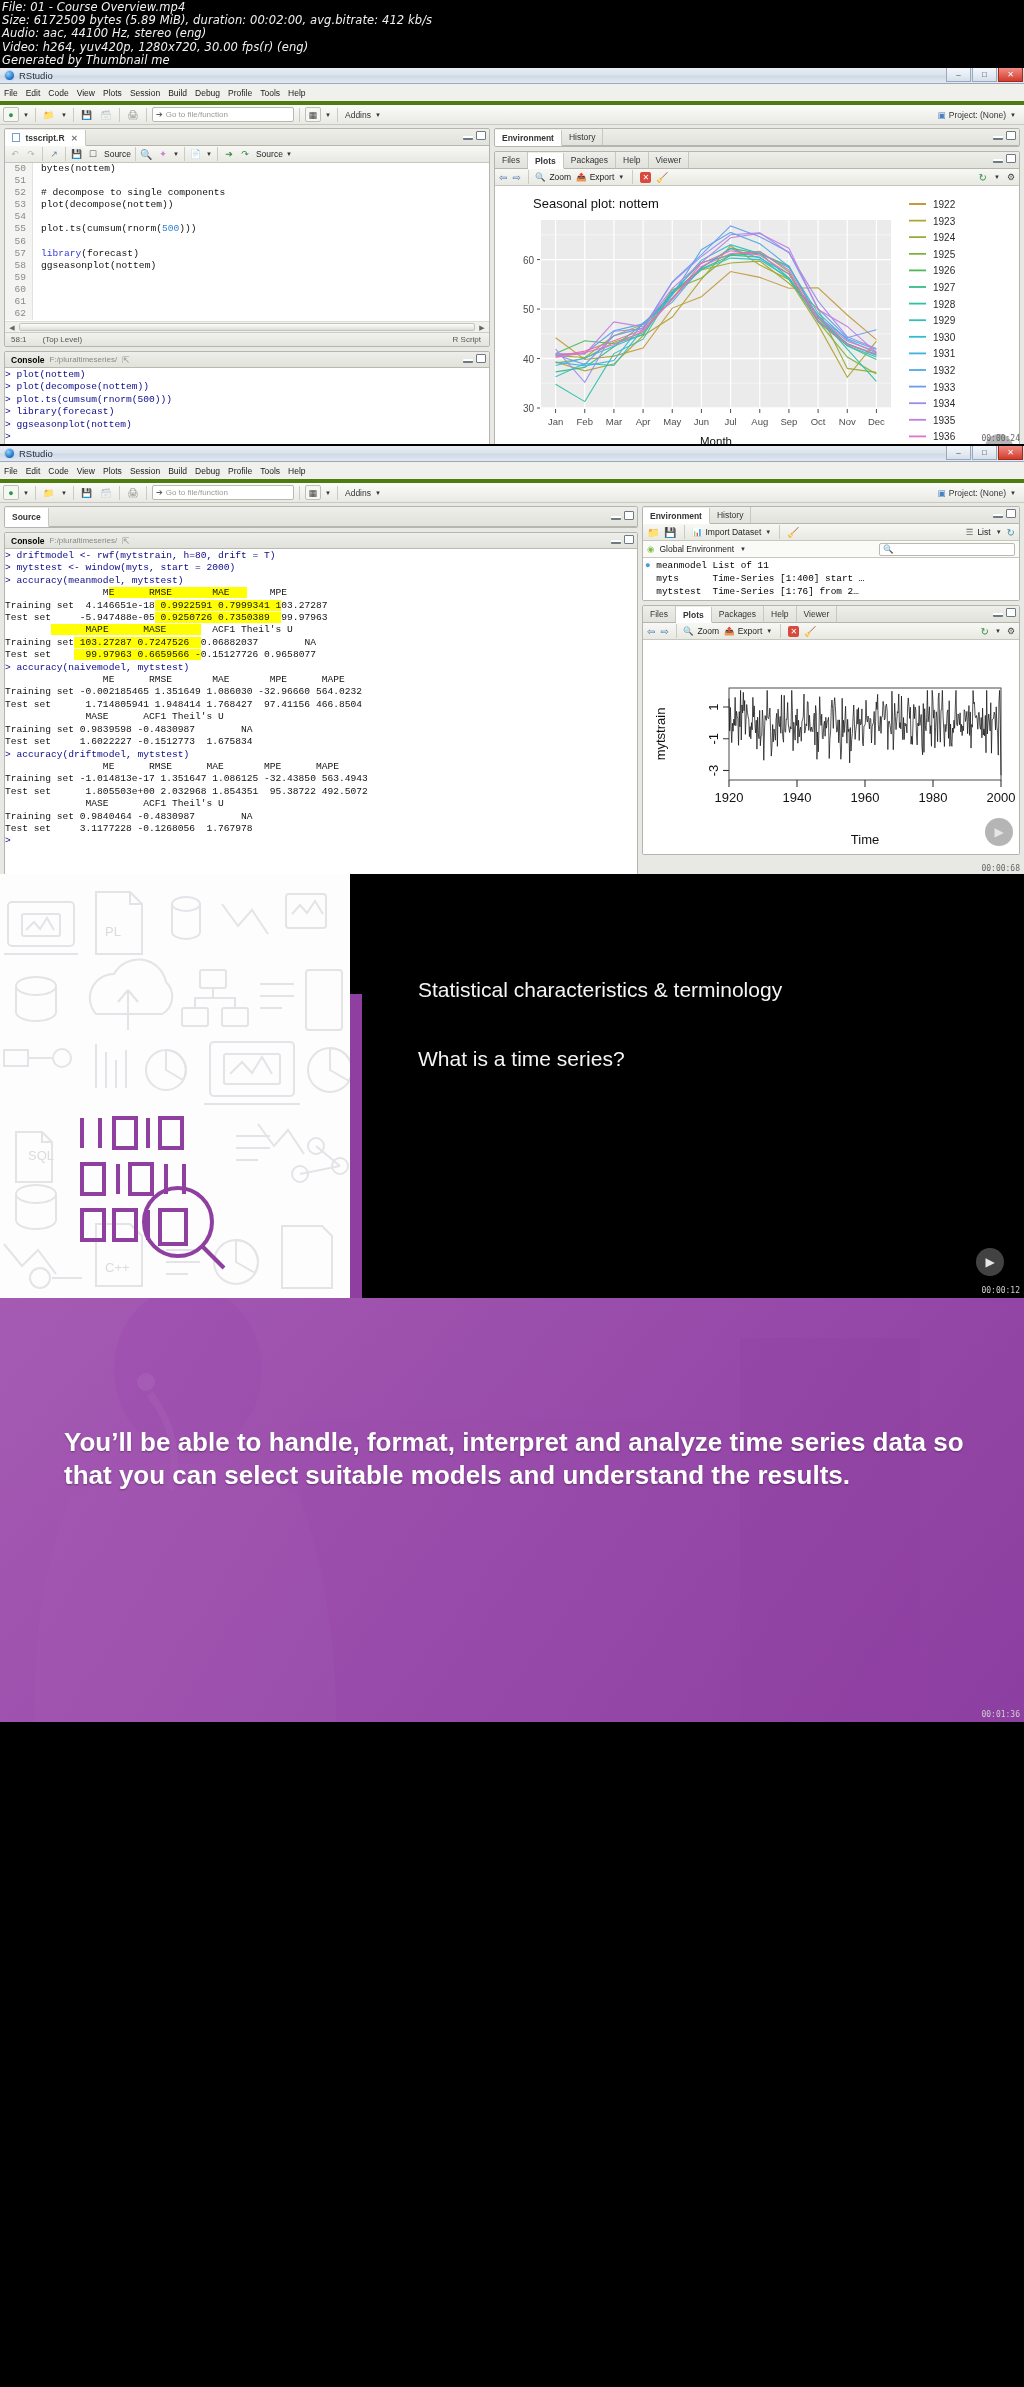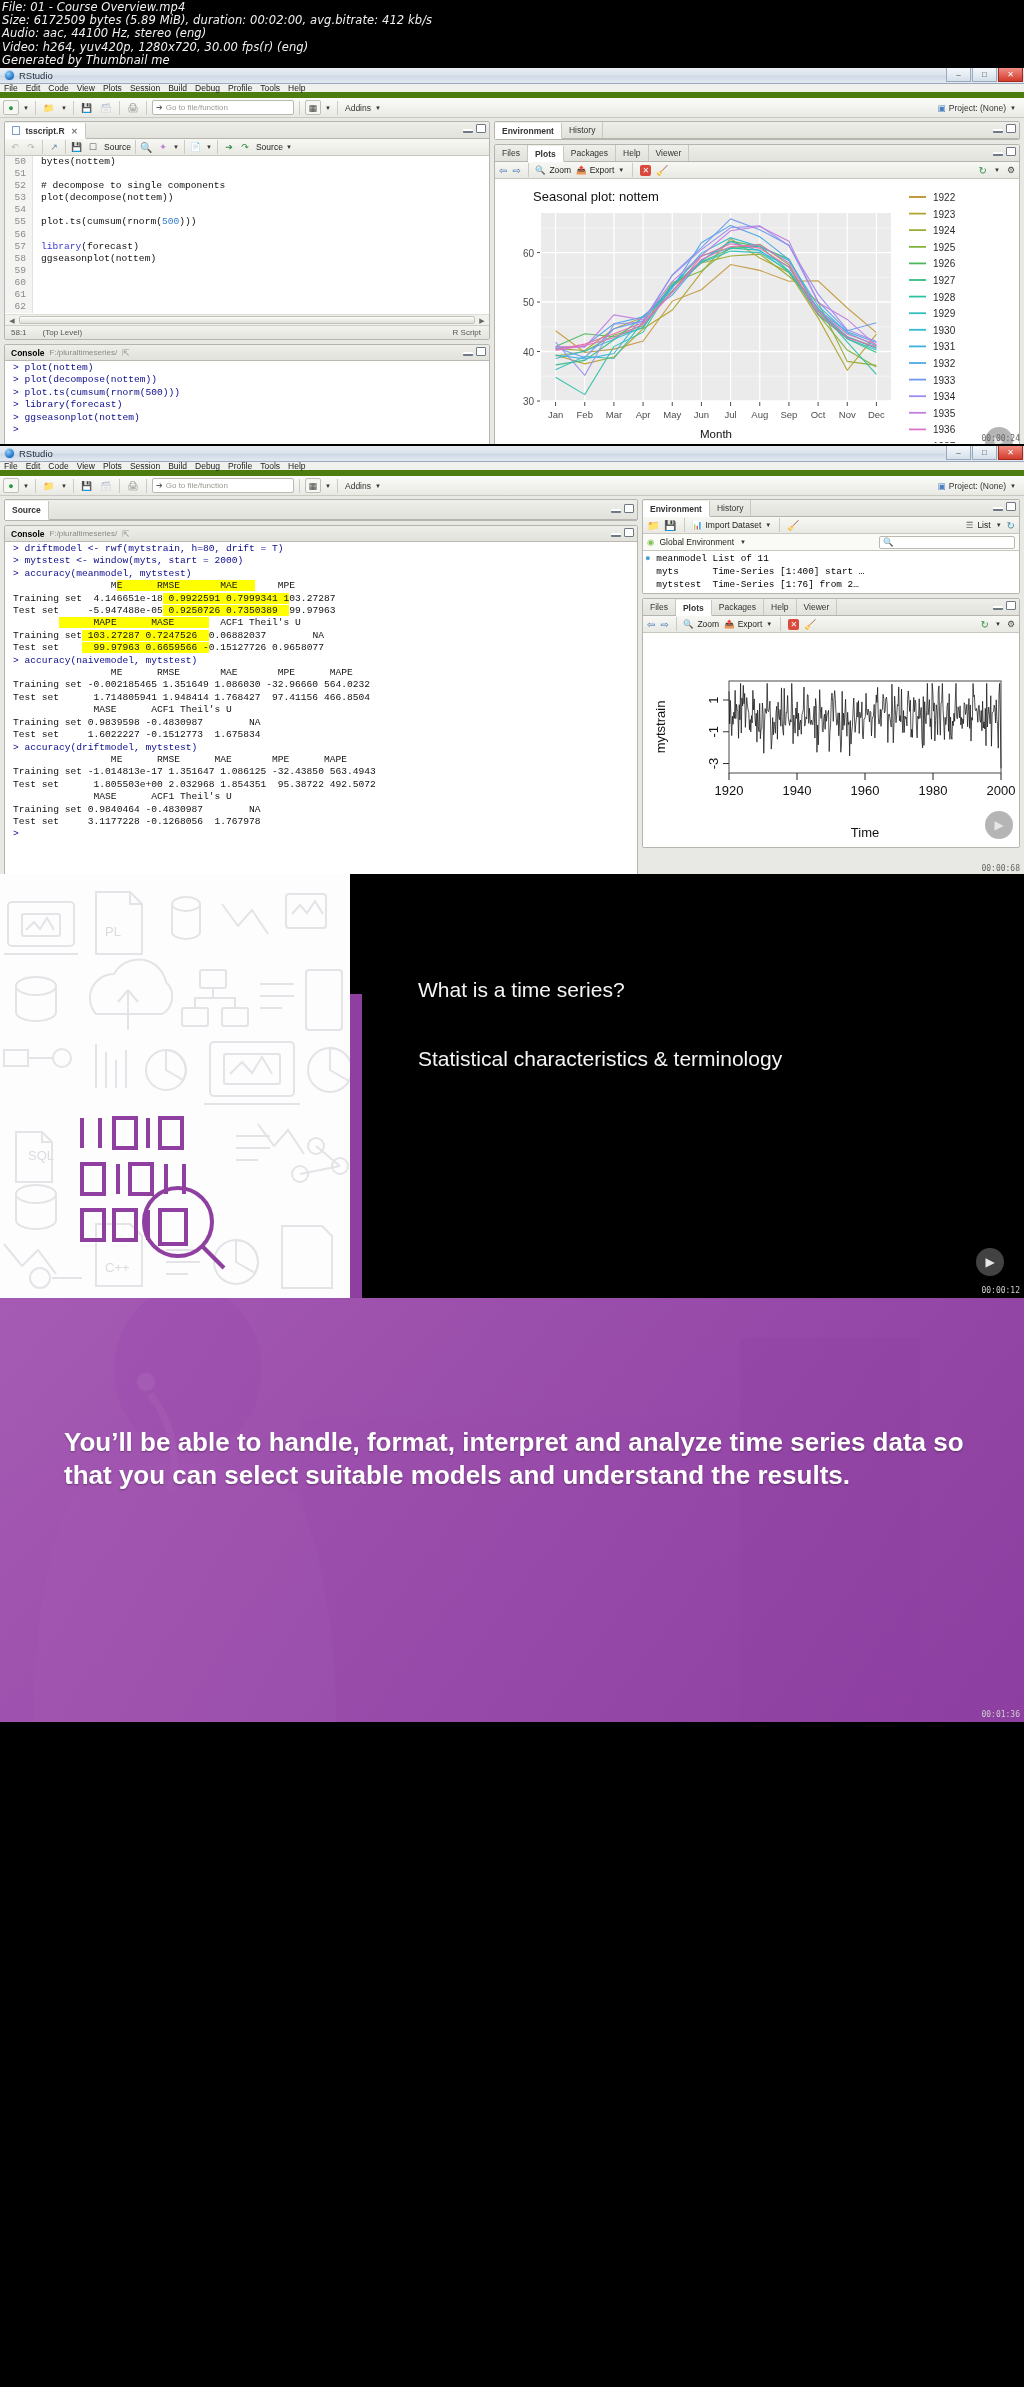--- a/index.html
+++ b/index.html
@@ -40,23 +40,23 @@
   .winbtns { position: absolute; right: 1px; top: 0px; display: flex; gap: 1px; }
   .winbtns span {
     display: inline-block; width: 25px; height: 14px;
     border: 1px solid #9aa9bb; border-top: none;
     background: linear-gradient(to bottom,#f4f8fc,#d6e0ea);
     font-size: 8px; color: #2c3a4a; text-align: center; line-height: 13px;
   }
   .winbtns span.close { background: linear-gradient(to bottom,#f08e85,#d23c2c); color:#fff; border-color:#a52a1c; }
 
   .menubar {
-    height: 14px; background: #f0f0ec;
+    height: 21px; background: #f0f0ec;
     display: flex; align-items: center; gap: 0px;
-    border-bottom: 6px solid #4d7c0f;
+    border-bottom: 4px solid #4d7c0f;
     font-size: 8.5px; color: #1b1b1b;
   }
   .menubar span { padding: 0 4px 0 4px; cursor: default; }
 
   .toolbar {
     height: 20px; background: linear-gradient(to bottom,#fbfbf9,#e9e9e4);
     border-bottom: 1px solid #c9c9c2;
     display: flex; align-items: center; padding: 0 3px; gap: 3px;
     font-size: 8.5px; color: #2a2a2a;
   }
@@ -138,21 +138,21 @@
 
   .console-head {
     height: 16px; background: linear-gradient(to bottom,#eeeeea,#e2e2dc);
     border-bottom: 1px solid #b9b9b2; display: flex; align-items: center;
     padding-left: 6px; gap: 5px; font-size: 8.5px; position: relative;
   }
   .console-head b { font-size: 8.5px; }
   .console-head .path { color: #8a8a84; font-size: 8px; }
   .console-body {
     background: #fff; font-family: "Liberation Mono", monospace;
-    font-size: 9.6px; line-height: 12.4px; padding: 1px 8px; position: relative;
+    font-size: 9.6px; line-height: 12.4px; padding: 1px 0; position: relative;
     overflow: hidden;
   }
   .cons-line { white-space: pre; color: #0b0b8a; }
   .cons-line.out { color: #111; }
   .hl { background: #ffff00; }
 
   
   .plotwrap { background:#fff; position: relative; height: 282px; }
   .plot-toolbar {
     height: 17px; background: linear-gradient(to bottom,#f7f7f4,#e9e9e3);
@@ -802,22 +802,22 @@
           <rect x="114" y="336" width="22" height="30"></rect>
           <path d="M148 336 v30"></path>
           <rect x="160" y="336" width="26" height="34"></rect>
           <circle cx="178" cy="348" r="34"></circle>
           <path d="M202 372 l22 22"></path>
         </g>
       </svg>
     </div>
     <div class="slide-accent"></div>
     <div class="slide-body">
+      <div class="sline">Statistical characteristics &amp; terminology</div>
       <div class="sline">What is a time series?</div>
-      <div class="sline">Statistical characteristics &amp; terminology</div>
     </div>
     <div class="play-orb" style="right:20px;bottom:22px;">▶</div>
     <div class="ts-badge">00:00:12</div>
   </div>
 
   <div class="capframe">
     <svg width="1024" height="424" viewBox="0 0 1024 424" style="position:absolute;inset:0;">
       <defs>
         <linearGradient id="bgw" x1="0" y1="0" x2="1" y2="1">
           <stop offset="0" stop-color="#c9a7d2"></stop>

